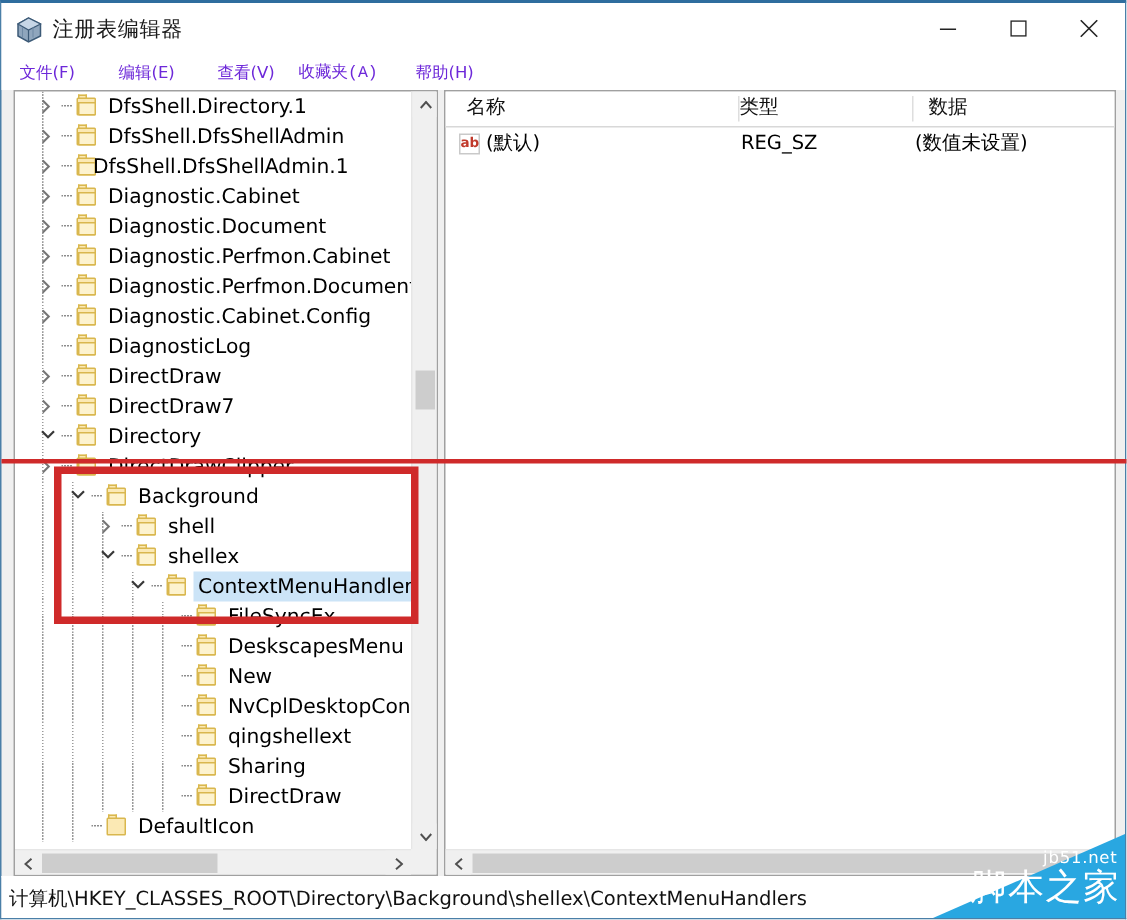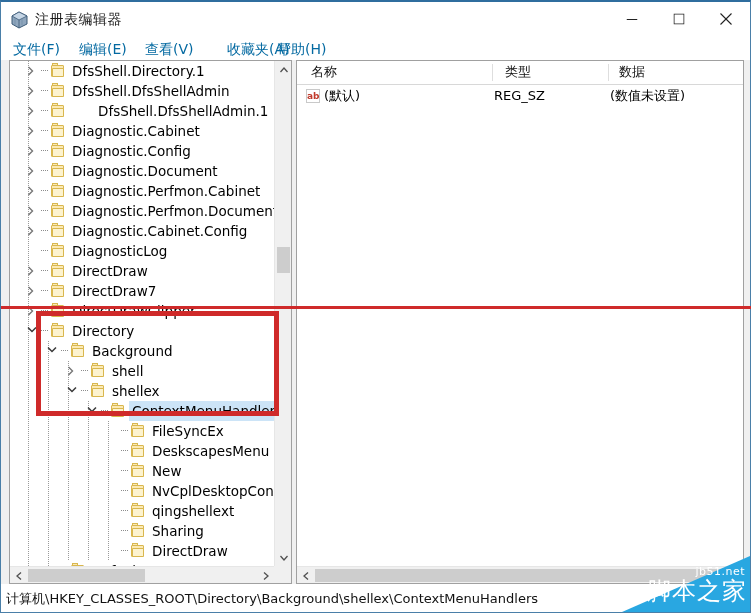--- a/index.html
+++ b/index.html
@@ -17,22 +17,22 @@
   .titlebar{position:absolute;left:0;top:0;width:749px;height:36px;background:#ffffff;}
   .title-icon{position:absolute;left:9px;top:8px;width:19px;height:19px;}
   .title-text{position:absolute;left:34px;top:9px;font-size:14px;color:#1a1a1a;
               font-family:"DejaVu Sans","Liberation Sans",sans-serif;letter-spacing:.5px;}
   .winbtn{position:absolute;top:0;width:46px;height:34px;cursor:default;}
   .winbtn svg{position:absolute;left:50%;top:50%;transform:translate(-50%,-50%);}
   #btn-min{right:95px;} #btn-max{right:48px;} #btn-close{right:1px;}
 
   
   .menubar{position:absolute;left:0;top:36px;width:749px;height:22px;background:#ffffff;}
-  .menu-item{position:absolute;top:2px;height:18px;padding:0 6px;font-size:14px;
-             color:#0369a1;white-space:nowrap;line-height:18px;cursor:default;
+  .menu-item{position:absolute;top:2px;height:18px;padding:0 6px;font-size:11px;
+             color:#6d28d9;white-space:nowrap;line-height:18px;cursor:default;
              font-family:"DejaVu Sans","Liberation Sans",sans-serif;}
 
   
   .pane{position:absolute;background:#ffffff;border:1px solid #a0a0a0;box-sizing:border-box;}
   #tree-pane{left:8px;top:58px;width:283px;height:524px;overflow:hidden;}
   #list-pane{left:295px;top:58px;width:448px;height:524px;overflow:hidden;}
 
   
   .tree-scroll{position:absolute;left:0;top:0;width:265px;height:505px;overflow:hidden;}
   .trow{position:relative;height:20px;line-height:20px;white-space:nowrap;font-size:13.5px;
@@ -133,21 +133,21 @@
           <line x1="0.5" y1="0.5" x2="11.5" y2="11.5" stroke="#222" stroke-width="1.1"></line>
           <line x1="11.5" y1="0.5" x2="0.5" y2="11.5" stroke="#222" stroke-width="1.1"></line>
         </svg>
     </div>
   </div>
 
   <div class="menubar" id="menubar">
       <div class="menu-item" style="left: 6px;">文件(F)</div>
       <div class="menu-item" style="left: 72px;">编辑(E)</div>
       <div class="menu-item" style="left: 138px;">查看(V)</div>
-      <div class="menu-item" style="left: 220px;">收藏夹(A)</div>
+      <div class="menu-item" style="left: 192px; font-family: Liberation Mono, monospace;">收藏夹(A)</div>
       <div class="menu-item" style="left: 270px;">帮助(H)</div>
     </div>
 
   <div class="pane" id="tree-pane">
     <div class="tree-scroll" id="tree-scroll">
         <div class="trow">
           <div class="vline" style="left: 18px;"></div>
           <div class="twist" style="left: 14px;">
             <svg width="7" height="10" viewBox="0 0 7 10">
               <polyline points="1.5,1 5.5,5 1.5,9" fill="none" stroke="#767676" stroke-width="1.4"></polyline>
@@ -188,21 +188,21 @@
             </svg>
           </div>
           <div class="dots" style="left: 29px;"></div>
           <div class="fold" style="left: 40px;">
             <div class="folder">
               <div class="tab"></div>
               <div class="back"></div>
               <div class="front"></div>
             </div>
           </div>
-          <span class="lbl" style="position: absolute; left: 49px; margin-left: 36px;">DfsShell.DfsShellAdmin.1</span>
+          <span class="lbl" style="position: absolute; left: 49px;">DfsShell.DfsShellAdmin.1</span>
         </div>
         <div class="trow">
           <div class="vline" style="left: 18px;"></div>
           <div class="twist" style="left: 14px;">
             <svg width="7" height="10" viewBox="0 0 7 10">
               <polyline points="1.5,1 5.5,5 1.5,9" fill="none" stroke="#767676" stroke-width="1.4"></polyline>
             </svg>
           </div>
           <div class="dots" style="left: 29px;"></div>
           <div class="fold" style="left: 40px;">
@@ -222,37 +222,20 @@
             </svg>
           </div>
           <div class="dots" style="left: 29px;"></div>
           <div class="fold" style="left: 40px;">
             <div class="folder">
               <div class="tab"></div>
               <div class="back"></div>
               <div class="front"></div>
             </div>
           </div>
-          <span class="lbl" style="position: absolute; left: 59px;">Diagnostic.Config</span>
-        </div>
-        <div class="trow">
-          <div class="vline" style="left: 18px;"></div>
-          <div class="twist" style="left: 14px;">
-            <svg width="7" height="10" viewBox="0 0 7 10">
-              <polyline points="1.5,1 5.5,5 1.5,9" fill="none" stroke="#767676" stroke-width="1.4"></polyline>
-            </svg>
-          </div>
-          <div class="dots" style="left: 29px;"></div>
-          <div class="fold" style="left: 40px;">
-            <div class="folder">
-              <div class="tab"></div>
-              <div class="back"></div>
-              <div class="front"></div>
-            </div>
-          </div>
           <span class="lbl" style="position: absolute; left: 59px;">Diagnostic.Document</span>
         </div>
         <div class="trow">
           <div class="vline" style="left: 18px;"></div>
           <div class="twist" style="left: 14px;">
             <svg width="7" height="10" viewBox="0 0 7 10">
               <polyline points="1.5,1 5.5,5 1.5,9" fill="none" stroke="#767676" stroke-width="1.4"></polyline>
             </svg>
           </div>
           <div class="dots" style="left: 29px;"></div>
@@ -338,54 +321,54 @@
           </div>
           <div class="dots" style="left: 29px;"></div>
           <div class="fold" style="left: 40px;">
             <div class="folder">
               <div class="tab"></div>
               <div class="back"></div>
               <div class="front"></div>
             </div>
           </div>
           <span class="lbl" style="position: absolute; left: 59px;">DirectDraw7</span>
-        </div>
-        <div class="trow">
-          <div class="vline" style="left: 18px;"></div>
-          <div class="twist" style="left: 14px;">
-            <svg width="7" height="10" viewBox="0 0 7 10">
-              <polyline points="1.5,1 5.5,5 1.5,9" fill="none" stroke="#767676" stroke-width="1.4"></polyline>
-            </svg>
-          </div>
-          <div class="dots" style="left: 29px;"></div>
-          <div class="fold" style="left: 40px;">
-            <div class="folder">
-              <div class="tab"></div>
-              <div class="back"></div>
-              <div class="front"></div>
-            </div>
-          </div>
-          <span class="lbl" style="position: absolute; left: 59px;">DirectDrawClipper</span>
         </div>
         <div class="trow">
           <div class="vline" style="left: 18px;"></div>
           <div class="twist" style="left: 14px;">
             <svg width="10" height="7" viewBox="0 0 10 7">
               <polyline points="1,1.5 5,5.5 9,1.5" fill="none" stroke="#3a3a3a" stroke-width="1.5"></polyline>
             </svg>
           </div>
           <div class="dots" style="left: 29px;"></div>
           <div class="fold" style="left: 40px;">
             <div class="folder">
               <div class="tab"></div>
               <div class="back"></div>
               <div class="front"></div>
             </div>
           </div>
           <span class="lbl" style="position: absolute; left: 59px;">Directory</span>
+        </div>
+        <div class="trow">
+          <div class="vline" style="left: 18px;"></div>
+          <div class="twist" style="left: 14px;">
+            <svg width="7" height="10" viewBox="0 0 7 10">
+              <polyline points="1.5,1 5.5,5 1.5,9" fill="none" stroke="#767676" stroke-width="1.4"></polyline>
+            </svg>
+          </div>
+          <div class="dots" style="left: 29px;"></div>
+          <div class="fold" style="left: 40px;">
+            <div class="folder">
+              <div class="tab"></div>
+              <div class="back"></div>
+              <div class="front"></div>
+            </div>
+          </div>
+          <span class="lbl" style="position: absolute; left: 59px;">DirectDrawClipper</span>
         </div>
         <div class="trow">
           <div class="vline" style="left: 18px;"></div>
           <div class="vline" style="left: 38px;"></div>
           <div class="twist" style="left: 34px;">
             <svg width="10" height="7" viewBox="0 0 10 7">
               <polyline points="1,1.5 5,5.5 9,1.5" fill="none" stroke="#3a3a3a" stroke-width="1.5"></polyline>
             </svg>
           </div>
           <div class="dots" style="left: 49px;"></div>
@@ -616,21 +599,21 @@
             <polyline points="1,1 5,4.5 1,8" fill="none" stroke="#505050" stroke-width="1.3"></polyline>
           </svg>
       </div>
     </div>
     <div class="sb-corner" style="left:264px;top:505px;"></div>
   </div>
 
   <div class="pane" id="list-pane">
     <div class="lhead" id="list-head">
         <div class="col" style="left: 5px;">名称</div>
-        <div class="col" style="left: 199px;">类型</div>
+        <div class="col" style="left: 187px;">类型</div>
         <div class="col" style="left: 313px;">数据</div>
         <div class="sep" style="left: 195px;"></div>
         <div class="sep" style="left: 311px;"></div>
       </div>
     <div id="list-body">
         <div class="lrow" style="top: 24px; width: 388px;">
           <div class="abicon">
             <span>ab</span>
           </div>
           <div class="c" style="left: 27px;">(默认)</div>

